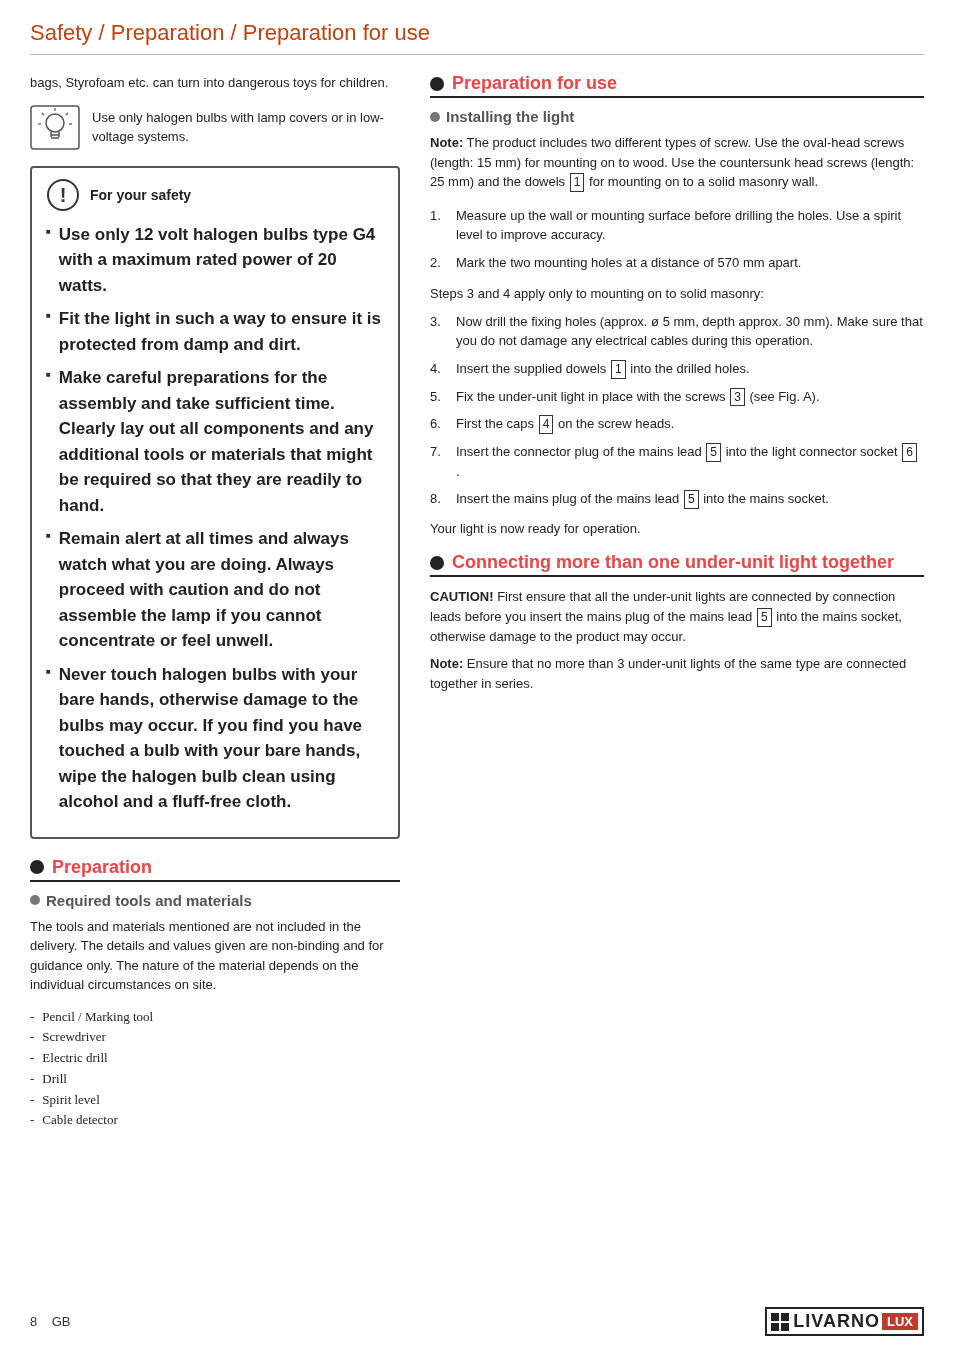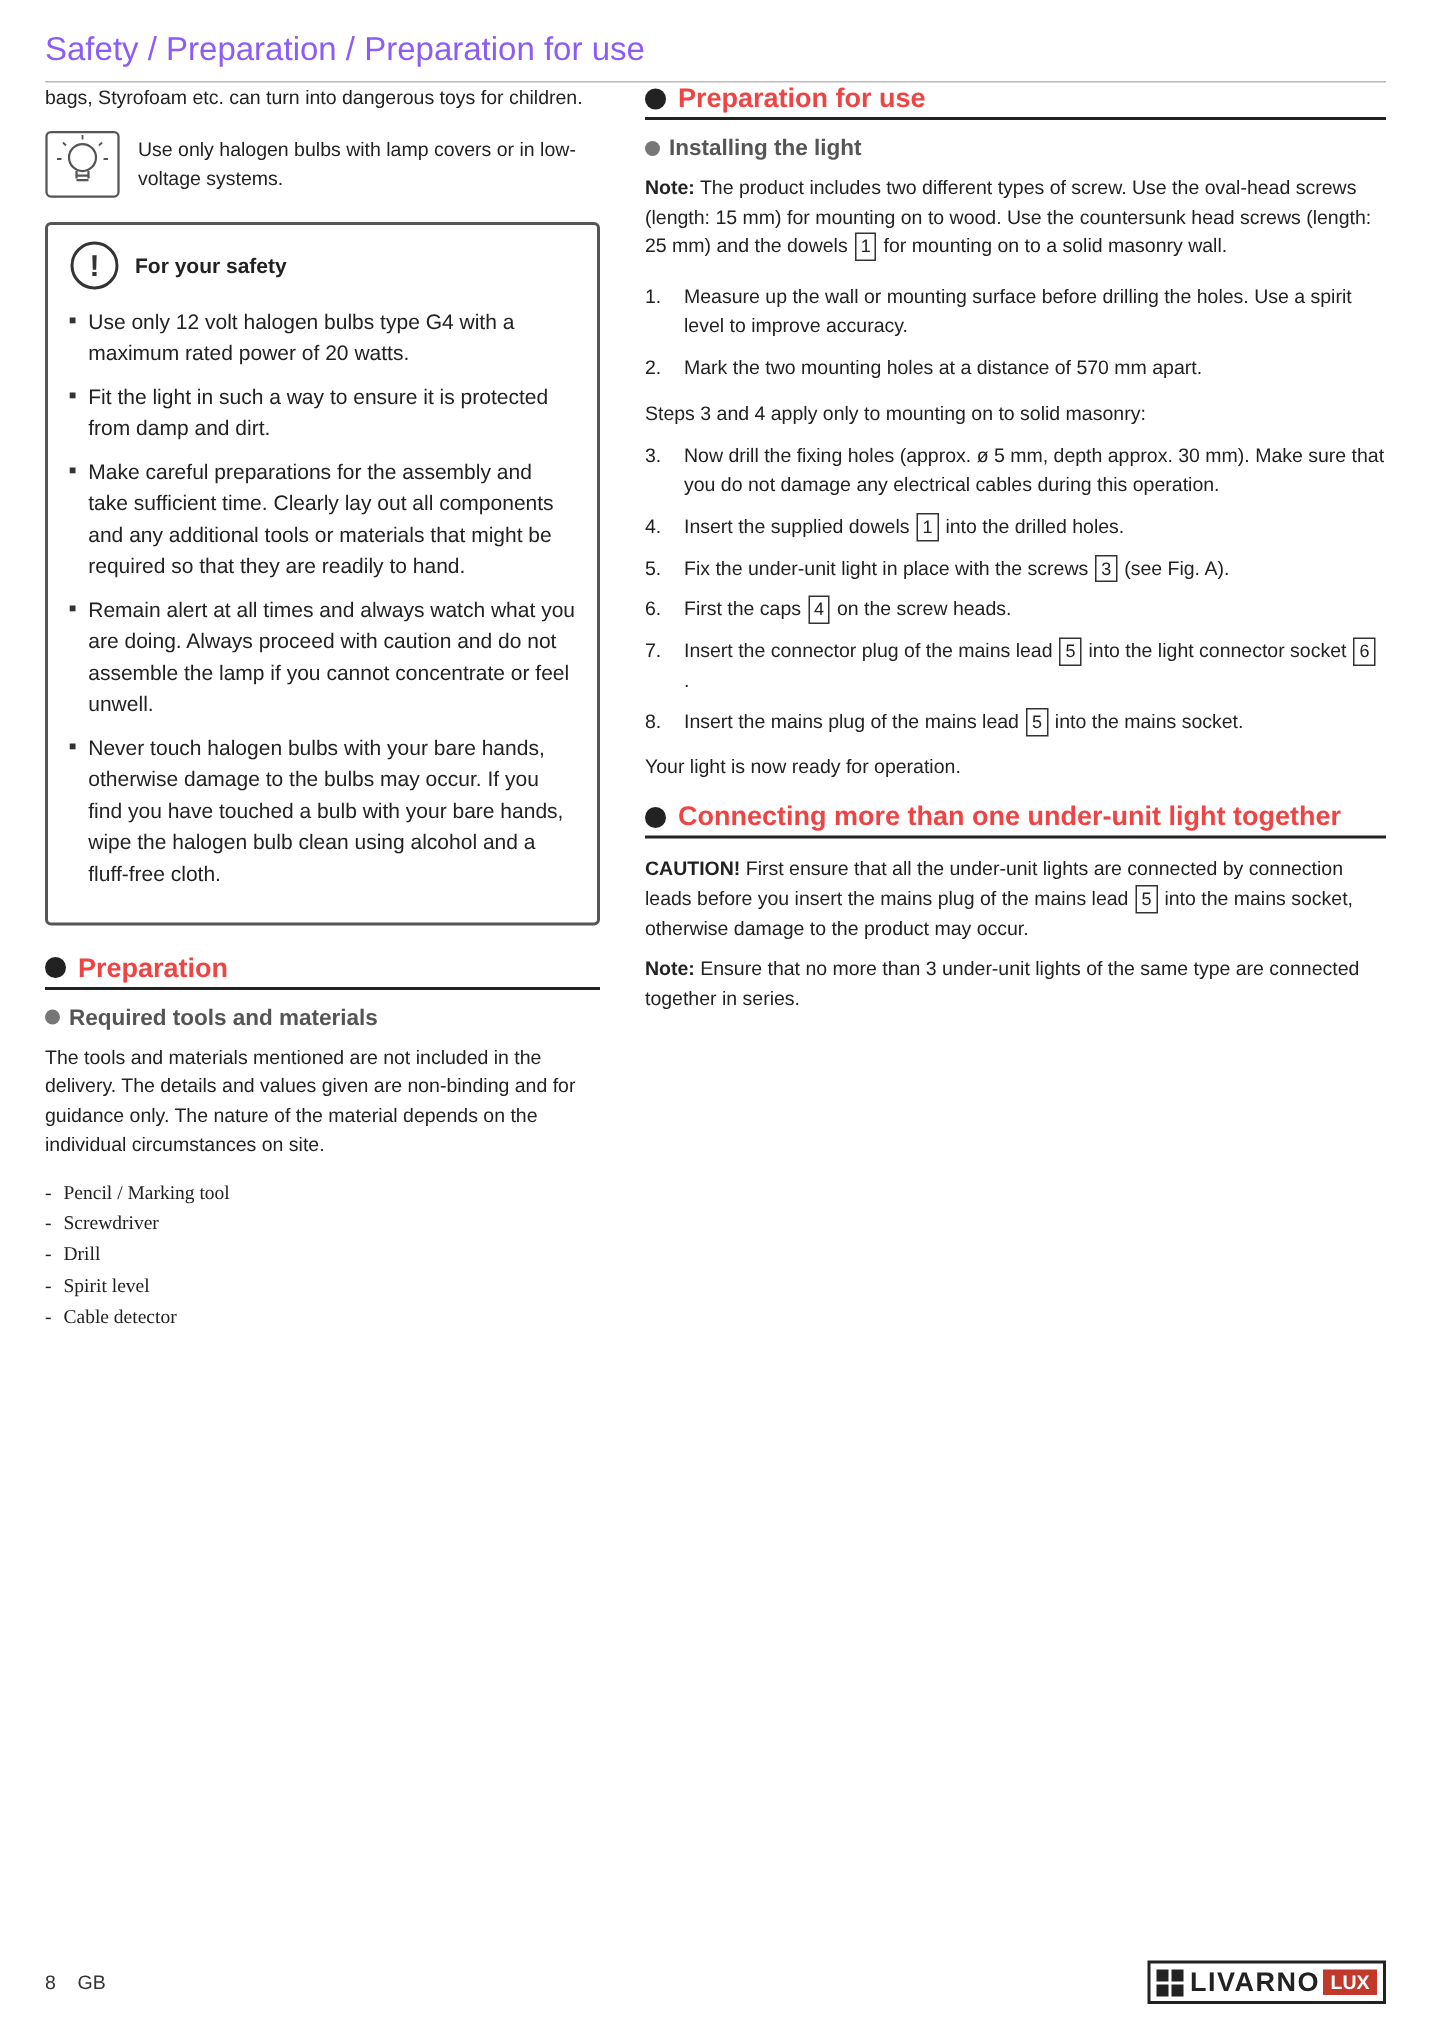--- a/index.html
+++ b/index.html
@@ -14,23 +14,24 @@
     }
     .page {
       width: 954px;
       min-height: 1354px;
       padding: 20px 30px 30px 30px;
       position: relative;
     }
     .page-title {
       font-size: 22px;
       font-weight: normal;
-      color: #8b5cf6;
+      color: #c2410c;
       border-bottom: 1px solid #bbb;
       padding-bottom: 8px;
+      margin-bottom: 18px;
       letter-spacing: 0;
     }
     .two-col {
       display: flex;
       gap: 30px;
     }
     .left-col {
       width: 370px;
       flex-shrink: 0;
     }
@@ -76,22 +77,23 @@
     }
     .bullet-list {
       list-style: none;
       padding: 0;
     }
     .bullet-list li {
       display: flex;
       align-items: flex-start;
       gap: 8px;
       margin-bottom: 8px;
-      font-size: 14px;
-      line-height: 1.5;
+      font-size: 17px;
+      line-height: 1.5;
+      font-weight: bold;
     }
     .bullet-list li::before {
       content: '■';
       font-size: 8px;
       margin-top: 4px;
       flex-shrink: 0;
       color: #333;
     }
     .section-heading-large {
       font-size: 18px;
@@ -305,20 +307,21 @@
       <div class="sub-heading">
         <span class="dot-sm"></span>
         <span>Required tools and materials</span>
       </div>
 
       <p class="tools-body">The tools and materials mentioned are not included in the delivery. The details and values given are non-binding and for guidance only. The nature of the material depends on the individual circumstances on site.</p>
 
       <ul class="dash-list">
         <li>Pencil / Marking tool</li>
         <li>Screwdriver</li>
+        <li>Electric drill</li>
         <li>Drill</li>
         <li>Spirit level</li>
         <li>Cable detector</li>
       </ul>
 
     </div>
 
     <div class="right-col">
 
       <div class="section-heading-large">

